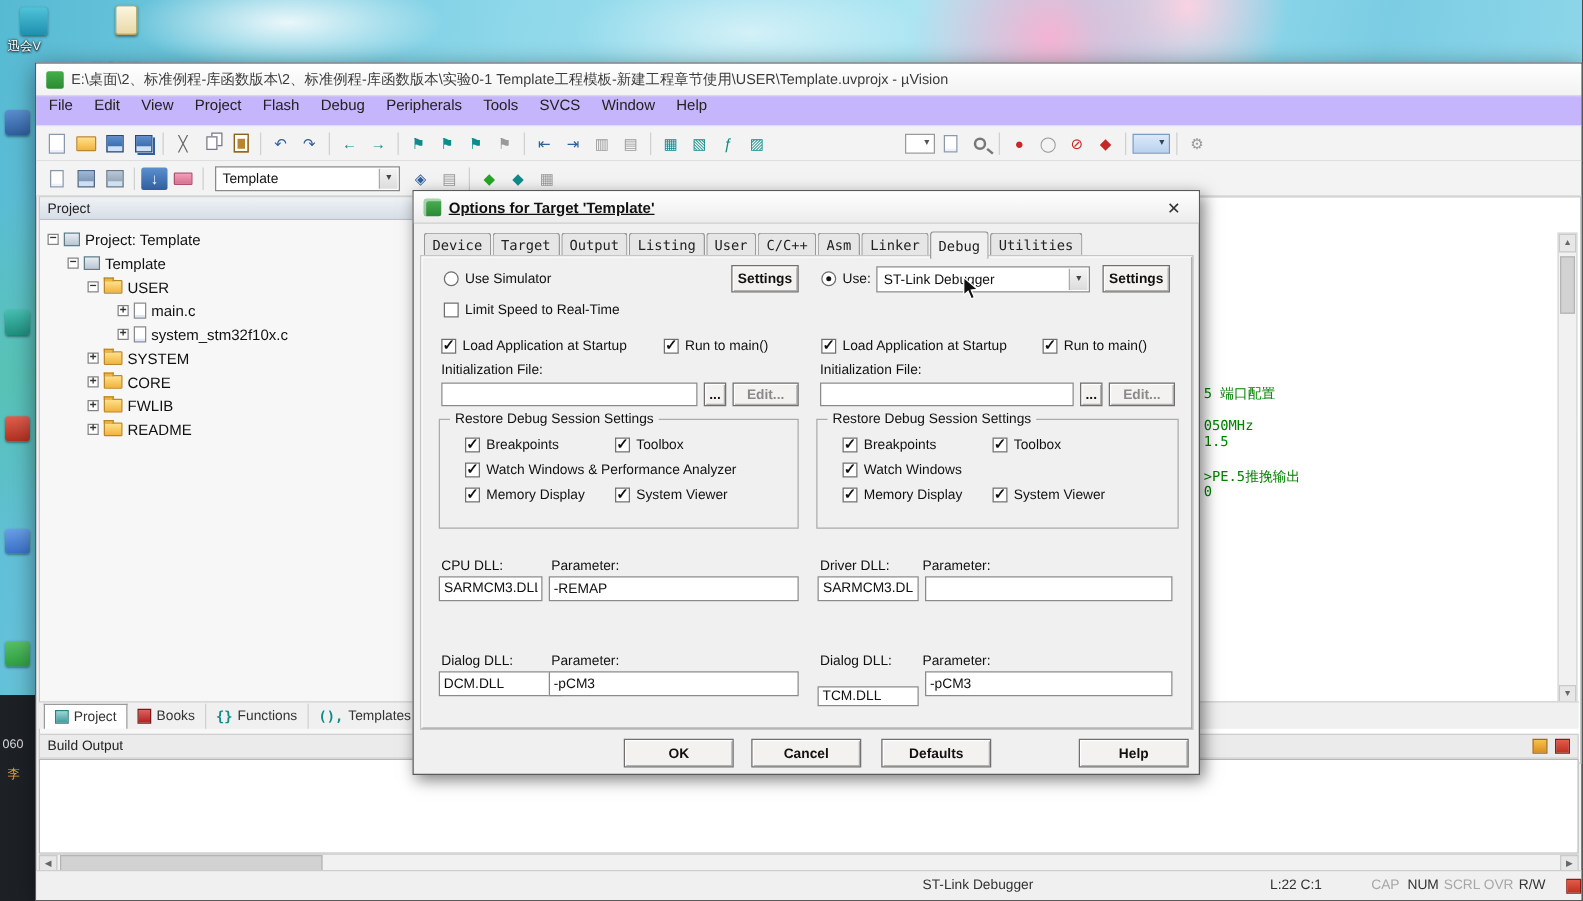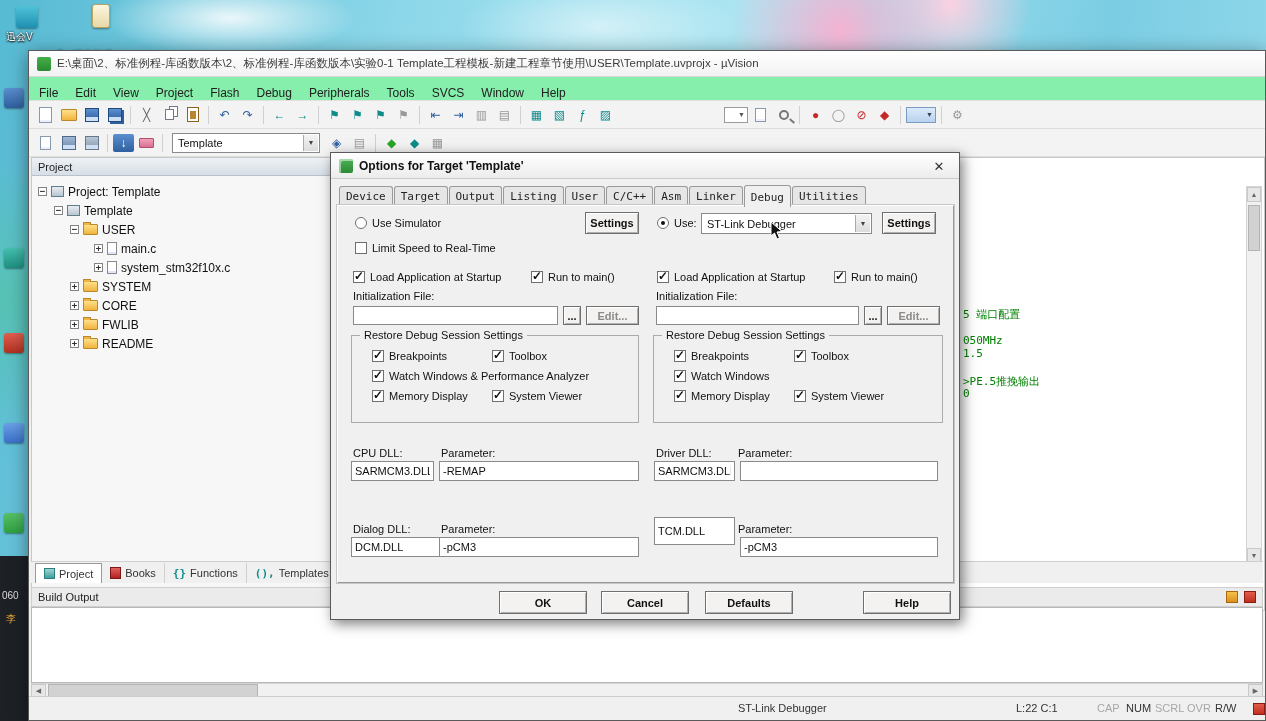--- a/index.html
+++ b/index.html
@@ -18,21 +18,21 @@
   .dicon{position:absolute;border-radius:3px;box-shadow:0 1px 2px rgba(0,0,0,.4);}
   .dlabel{position:absolute;font-size:10px;color:#fff;text-shadow:0 1px 2px #000,0 0 2px #000;white-space:nowrap;}
   .darkstrip{position:absolute;left:0;top:556px;width:28px;height:165px;background:#1d2126;}
   .frag{position:absolute;font-size:10px;color:#ddd;}
 
   
   .mainwin{position:absolute;left:28px;top:50px;width:1238px;height:671px;background:#f0f0f0;border:1px solid #5a5a5a;box-shadow:0 4px 18px rgba(0,0,0,.45);}
   .titlebar{position:absolute;left:0;top:0;right:0;height:26px;background:linear-gradient(#ffffff,#f2f2f2);display:flex;align-items:center;padding-left:8px;gap:6px;border-bottom:1px solid #d8d8d8;}
   .titlebar .txt{font-size:11.5px;color:#3c3c3c;white-space:nowrap;overflow:hidden;}
   .appico{width:14px;height:14px;background:linear-gradient(#43b049,#2c8a33);border-radius:2px;flex:none;}
-  .menubar{position:absolute;left:0;top:26px;right:0;height:24px;background:#86efac;display:flex;align-items:flex-end;gap:17px;padding-left:10px;border-bottom:1px solid #e0e0e0;font-size:12px;color:#222;}
+  .menubar{position:absolute;left:0;top:26px;right:0;height:24px;background:#c4b5fd;display:flex;align-items:flex-start;gap:17px;padding-left:10px;border-bottom:1px solid #e0e0e0;font-size:12px;color:#222;}
   .menubar span{cursor:default;}
   .toolbar{position:absolute;left:0;right:0;height:28px;background:#f3f3f3;display:flex;align-items:center;padding-left:6px;gap:2px;border-bottom:1px solid #dedede;}
   .tb1{top:50px;} .tb2{top:78px;}
   .tbi{height:18px;min-width:21px;display:flex;align-items:center;justify-content:center;font-size:12px;border-radius:2px;color:#555;}
   .sep{width:1px;height:18px;background:#d0d0d0;margin:0 3px;flex:none;}
   .shape-page{width:13px;height:16px;background:#fff;border:1px solid #8899aa;box-shadow:inset 0 3px 0 #fff,inset 0 -2px 0 #eef;}
   .shape-folder{width:16px;height:12px;background:linear-gradient(#ffe08a,#f1b43e);border:1px solid #b9872c;border-radius:1px;}
   .shape-floppy{width:14px;height:14px;background:linear-gradient(#5b8fd0,#2f5f9e);border:1px solid #234a7c;box-shadow:inset 0 -4px 0 #cfe0f4;}
   .shape-dbl{width:9px;height:11px;background:#fff;border:1px solid #778;box-shadow:4px -3px 0 -1px #fff,4px -3px 0 0 #778;}
   .shape-clip{width:12px;height:15px;background:#b9862f;border:1px solid #8a611d;box-shadow:inset 2px 3px 0 #fff,inset -2px -2px 0 #fff;}
@@ -74,21 +74,21 @@
 
   
   .editor{position:absolute;left:304px;top:106px;width:932px;height:454px;background:#fff;border:1px solid #c8c8c8;}
   .gline{position:absolute;font-size:11px;color:#008000;white-space:nowrap;font-family:"DejaVu Sans Mono",monospace;}
   .vscroll{position:absolute;right:2px;top:28px;width:16px;height:378px;background:#f1f1f1;border:1px solid #d5d5d5;}
   .vthumb{position:absolute;left:1px;right:1px;top:18px;height:46px;background:#d2d2d2;border:1px solid #b4b4b4;}
   .vbtn{position:absolute;left:0;right:0;height:15px;background:#e7e7e7;border:1px solid #c9c9c9;font-size:7px;color:#666;display:flex;align-items:center;justify-content:center;}
 
   
   .dialog{position:absolute;left:330px;top:152px;width:630px;height:468px;background:#f0f0f0;border:1px solid #5a5a5a;box-shadow:3px 4px 12px rgba(0,0,0,.5);font-size:11px;color:#111;}
-  .dlg-title{position:absolute;left:0;top:0;right:0;height:26px;background:linear-gradient(#ffffff,#ececec);border-bottom:1px solid #cdcdcd;display:flex;align-items:center;gap:6px;padding-left:8px;font-weight:bold;font-size:12px;color:#111;}
+  .dlg-title{position:absolute;left:0;top:0;right:0;height:26px;background:linear-gradient(#ffffff,#ececec);border-bottom:1px solid #cdcdcd;display:flex;align-items:center;gap:6px;padding-left:8px;font-weight:bold;font-size:12px;color:#111;text-decoration:underline;}
   .dlg-ico{width:14px;height:14px;background:linear-gradient(#4db056,#2b8a34);border-radius:2px;flex:none;box-shadow:inset 2px 2px 0 rgba(255,255,255,.5);}
   .dlg-close{position:absolute;right:10px;top:4px;width:20px;height:18px;display:flex;align-items:center;justify-content:center;color:#333;font-size:13px;}
   .dlg-close::before{content:"✕";}
   .dlg-tabs{position:absolute;left:8px;top:31px;display:flex;align-items:flex-end;}
   .dtab{font:11px "DejaVu Sans Mono",monospace;padding:3px 6px 3px;border:1px solid #9a9a9a;border-bottom:none;border-radius:3px 3px 0 0;background:#e6e6e6;margin-right:1px;color:#222;}
   .dtab.active{background:#f0f0f0;position:relative;padding-top:5px;top:1px;z-index:3;}
   .dlg-body{position:absolute;left:6px;top:52px;width:617px;height:378px;border:1px solid;border-color:#ffffff #9a9a9a #9a9a9a #ffffff;outline:1px solid #c6c6c6;background:#f0f0f0;}
   .row{display:flex;align-items:center;gap:5px;}
   .cb{width:12px;height:12px;background:#fff;border:1px solid #6f6f6f;display:inline-block;position:relative;flex:none;}
   .cb.on::before{content:"✓";position:absolute;left:0;top:-3px;font-size:12px;font-weight:bold;color:#111;}
@@ -493,21 +493,21 @@
       </div>
     </div>
 
     <div class="lbl" style="left:325px;top:294px;">Driver DLL:</div>
     <div class="lbl" style="left:407px;top:294px;">Parameter:</div>
     <input class="input abs" style="left: 323px; top: 308px; width: 81px; height: 20px;" value="SARMCM3.DLL">
     <input class="input abs" style="left: 409px; top: 308px; width: 198px; height: 20px;" value="">
 
     <div class="lbl" style="left:325px;top:370px;">Dialog DLL:</div>
     <div class="lbl" style="left:407px;top:370px;">Parameter:</div>
-    <input class="input abs" style="left: 323px; top: 364px; width: 81px; height: 28px;" value="TCM.DLL">
+    <input class="input abs" style="left: 323px; top: 396px; width: 81px; height: 16px;" value="TCM.DLL">
     <input class="input abs" style="left: 409px; top: 384px; width: 198px; height: 20px;" value="-pCM3">
 
     <div class="btn abs" style="left:168px;top:438px;width:88px;height:23px;">
         <span>OK</span>
       </div>
     <div class="btn abs" style="left:270px;top:438px;width:88px;height:23px;">
         <span>Cancel</span>
       </div>
     <div class="btn abs" style="left:374px;top:438px;width:88px;height:23px;">
         <span>Defaults</span>

